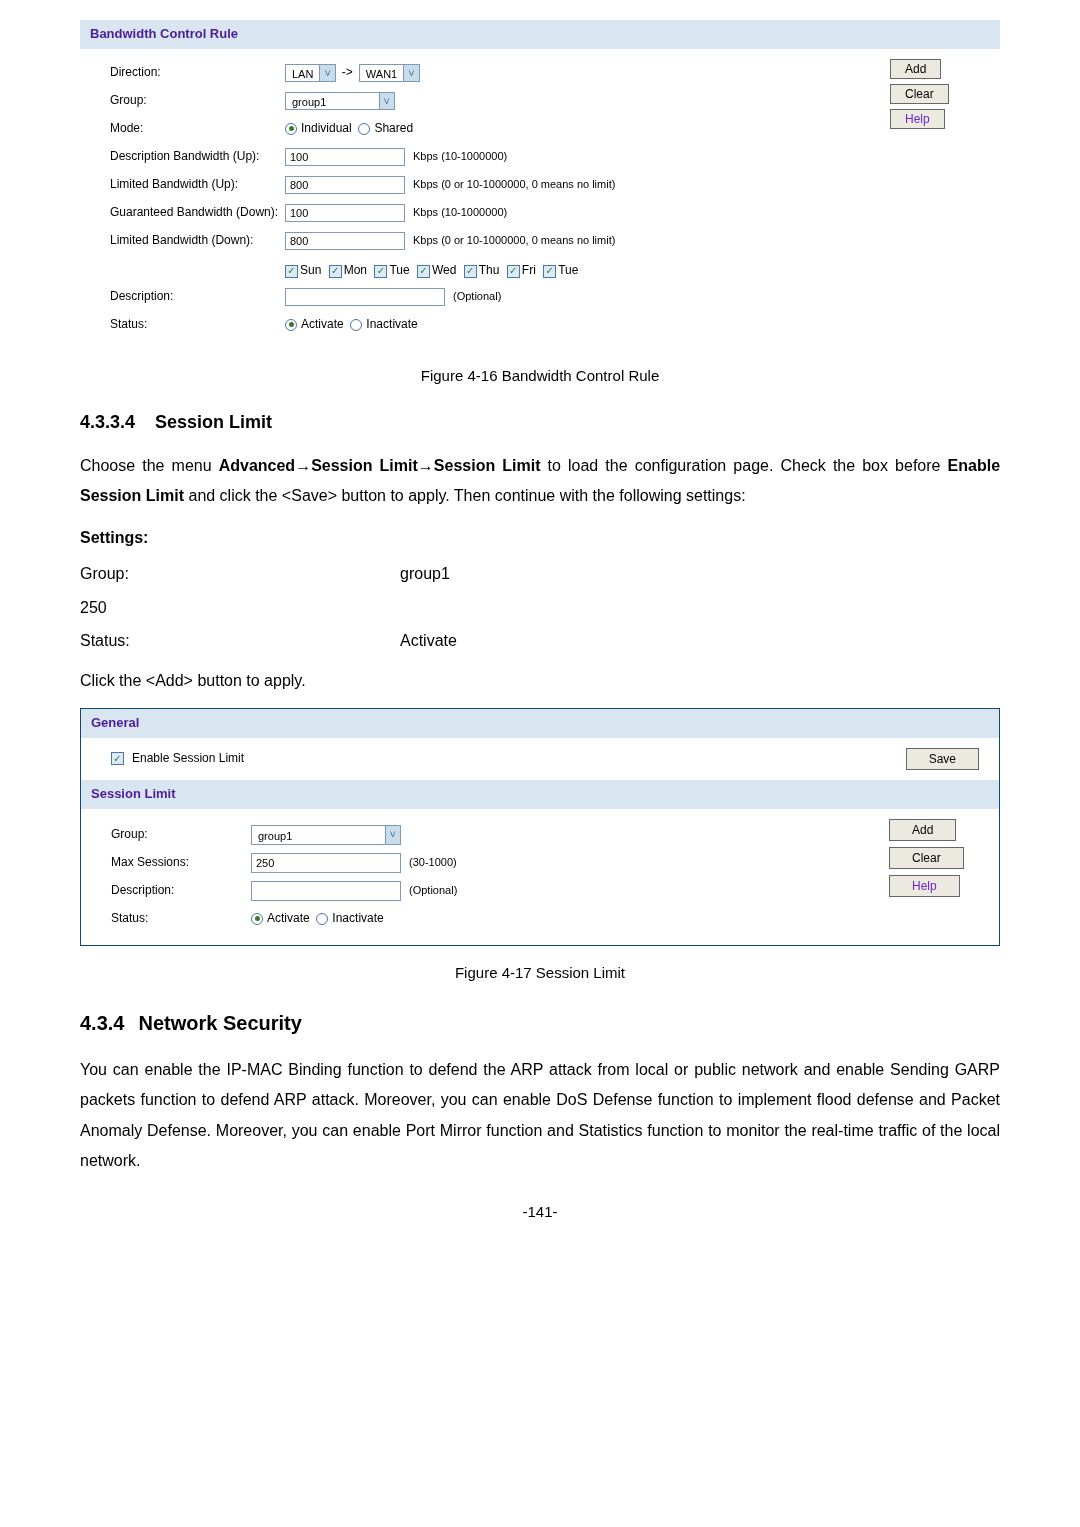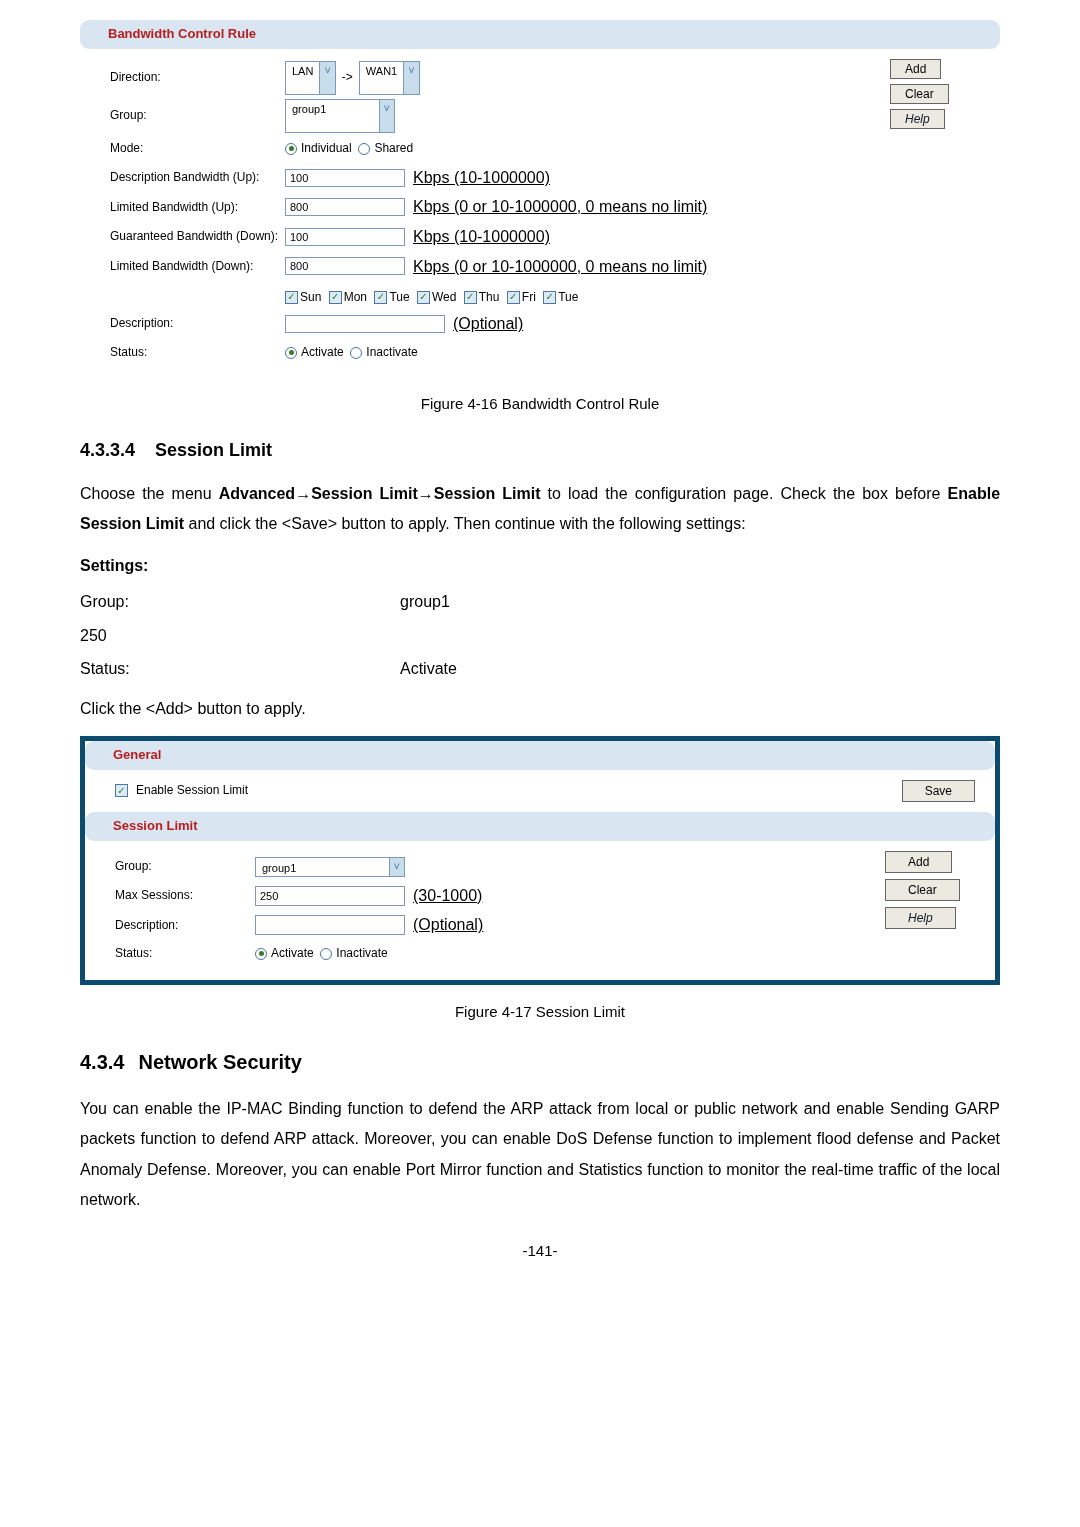--- a/index.html
+++ b/index.html
@@ -1,55 +1,55 @@
 <!DOCTYPE html>
 <html><head>
 <meta charset="utf-8">
 <style>
   * { box-sizing: border-box; margin: 0; padding: 0; }
   body { font-family: Arial, Helvetica, sans-serif; font-size: 14px; line-height: 1.6; color: #000; background: #fff; width: 1080px; margin: 0 auto; padding: 20px 80px; }
   
   
-  .panel-header { background: #d9e6f2; color: #b91c1c; font-weight: bold; font-size: 13px; padding: 4px 28px; border-radius: 9px; }
+  .panel-header { background: #d9e6f2; color: #4c1d95; font-weight: bold; font-size: 13px; padding: 4px 10px; }
   .bw-section { font-size: 12px; margin-bottom: 10px; }
   .bw-table { display: flex; gap: 40px; }
   .bw-left { flex: 1; padding: 8px 20px 8px 30px; }
   .bw-right { width: 110px; padding: 10px 10px 0 0; }
   .form-row { display: flex; align-items: center; margin: 4px 0; min-height: 24px; }
   .form-label { width: 175px; font-size: 12px; }
   .form-label-sl { width: 140px; font-size: 12px; }
   .select-arrow { background: #c8ddeb; color: #4c77a1; padding: 0 4px; border-left: 1px solid #7c99b5; }
-  .sel-wrap { display: inline-flex; border: 1px solid #7c99b5; font-size: 11px; height: 34px; align-items: stretch; }
+  .sel-wrap { display: inline-flex; border: 1px solid #7c99b5; font-size: 11px; height: 18px; align-items: stretch; }
   .sel-wrap span:first-child { padding: 1px 6px; }
   .arrow-txt { font-size: 12px; margin: 0 6px; }
   .ctrl-input { border: 1px solid #7c99b5; font-size: 11px; padding: 2px 4px; height: 18px; }
-  .hint { font-size: 16px; margin-left: 8px; text-decoration: underline; }
+  .hint { font-size: 11px; margin-left: 8px; }
   .days { font-size: 12px; margin-top: 4px; }
   .days .cb { display: inline-flex; align-items: center; margin-right: 4px; }
   .cb-box { width: 13px; height: 13px; border: 1px solid #4c77a1; background: #dceaf5; color: #2e7d32; display: inline-flex; align-items: center; justify-content: center; font-size: 10px; margin-right: 2px; }
   .btn { border: 1px solid #666; background: #ece9e0; font-size: 12px; padding: 2px 14px; margin-bottom: 5px; display: block; cursor: pointer; text-align: center; }
-  .btn-help { color: #0f172a; font-style: italic; }
+  .btn-help { color: #6d28d9; }
   
   .figure-caption { text-align: center; font-size: 15px; margin: 15px 0 20px; }
   
   h3.section-title { font-size: 18px; font-weight: bold; margin: 18px 0 14px; }
   h3.section-title .sec-num { margin-right: 20px; }
   h2.section-title { font-size: 20px; font-weight: bold; margin: 22px 0 16px; }
   h2.section-title .sec-num { margin-right: 14px; }
   
   .doc-text { font-size: 16px; text-align: justify; margin: 12px 0; line-height: 1.9; }
   .bold { font-weight: bold; }
   
   .settings-label { font-weight: bold; font-size: 16px; margin: 14px 0 10px; }
   .settings-row { display: flex; margin: 8px 0; }
   .settings-key { width: 320px; font-size: 16px; }
   .settings-val { font-size: 16px; }
   
   
-  .sl-section { font-size: 12px; margin-top: 10px; border: 5px solid #0c4a6e; }
+  .sl-section { font-size: 12px; margin-top: 10px; border: 1px solid #0c4a6e; }
   .sl-general-body { display: flex; padding: 10px 20px 10px 30px; align-items: center; }
   .sl-general-body .left { flex: 1; display: flex; align-items: center; }
   .sl-body { display: flex; }
   .sl-left { flex: 1; padding: 10px 20px 10px 30px; }
   .sl-right { width: 110px; padding: 10px 10px 0 0; }
   .sl-btn { border: 1px solid #666; background: #ece9e0; font-size: 12px; padding: 3px 22px; display: block; margin-bottom: 6px; text-align: center; cursor: pointer; }
   .radio-dot { width: 12px; height: 12px; border: 1px solid #4c77a1; border-radius: 50%; display: inline-flex; align-items: center; justify-content: center; vertical-align: middle; margin-right: 4px; }
   .radio-dot.sel::after { content: ""; width: 5px; height: 5px; background: #3b7a2a; border-radius: 50%; }
   
   .page-num { text-align: center; font-size: 15px; margin-top: 24px; }

